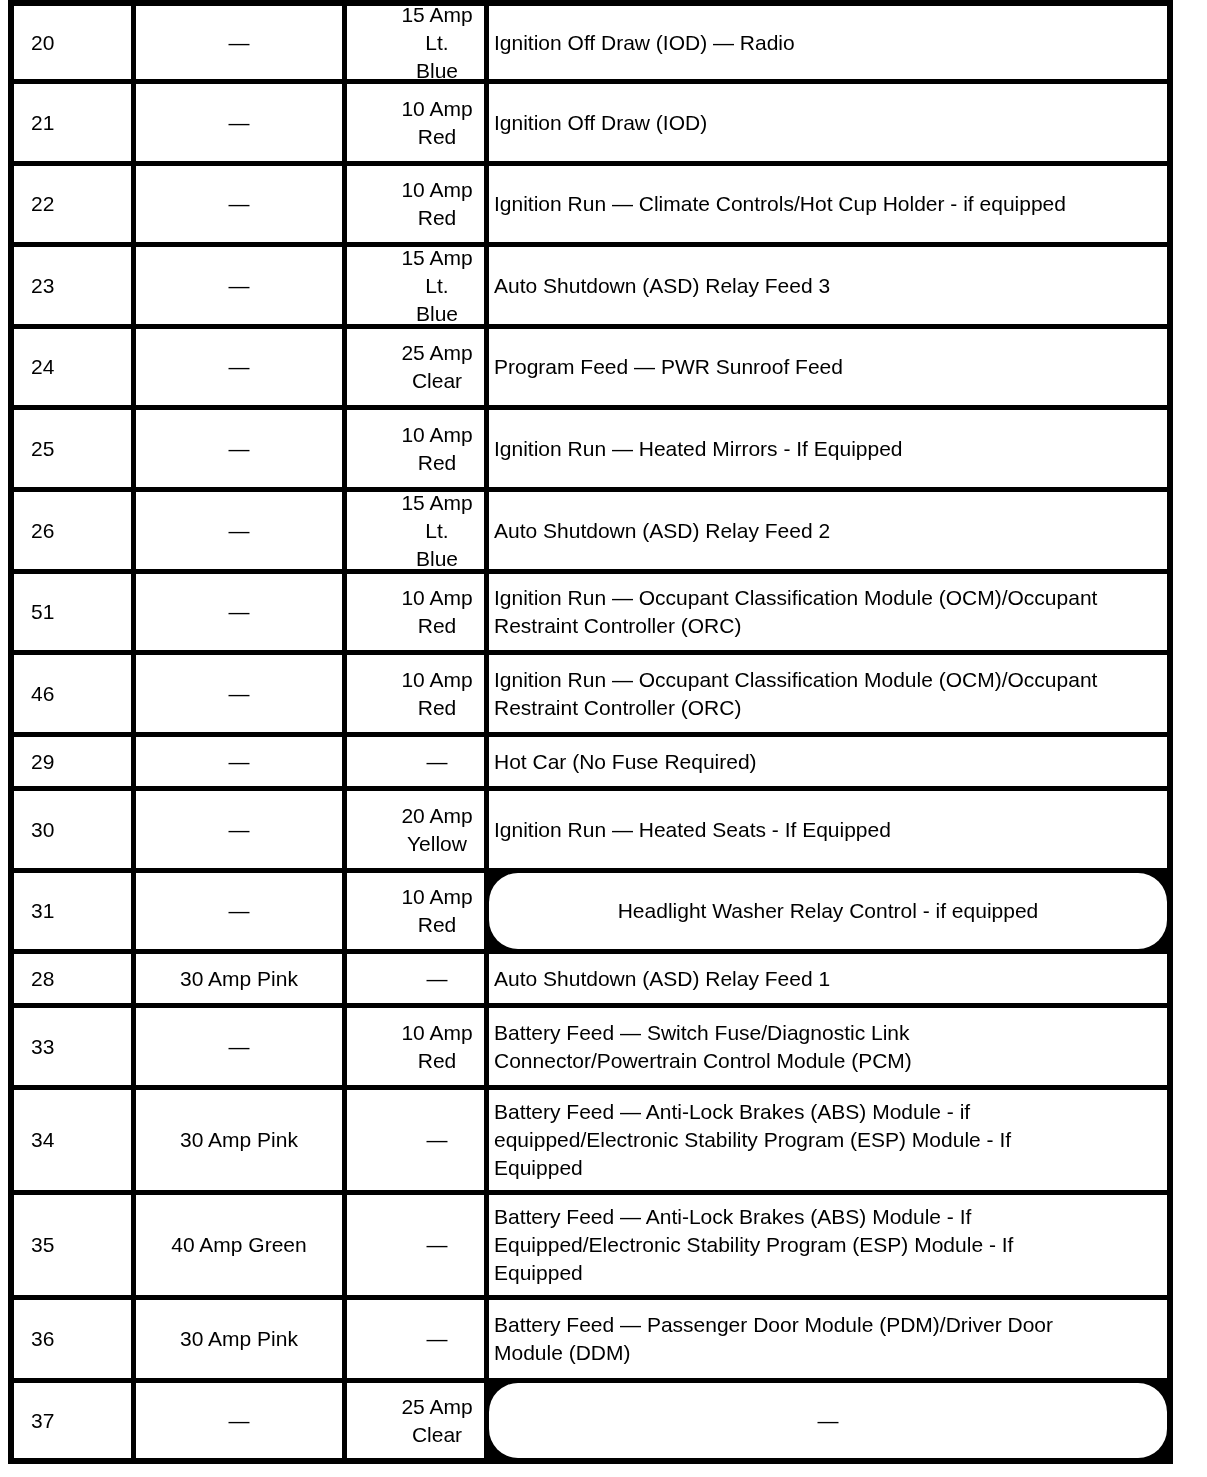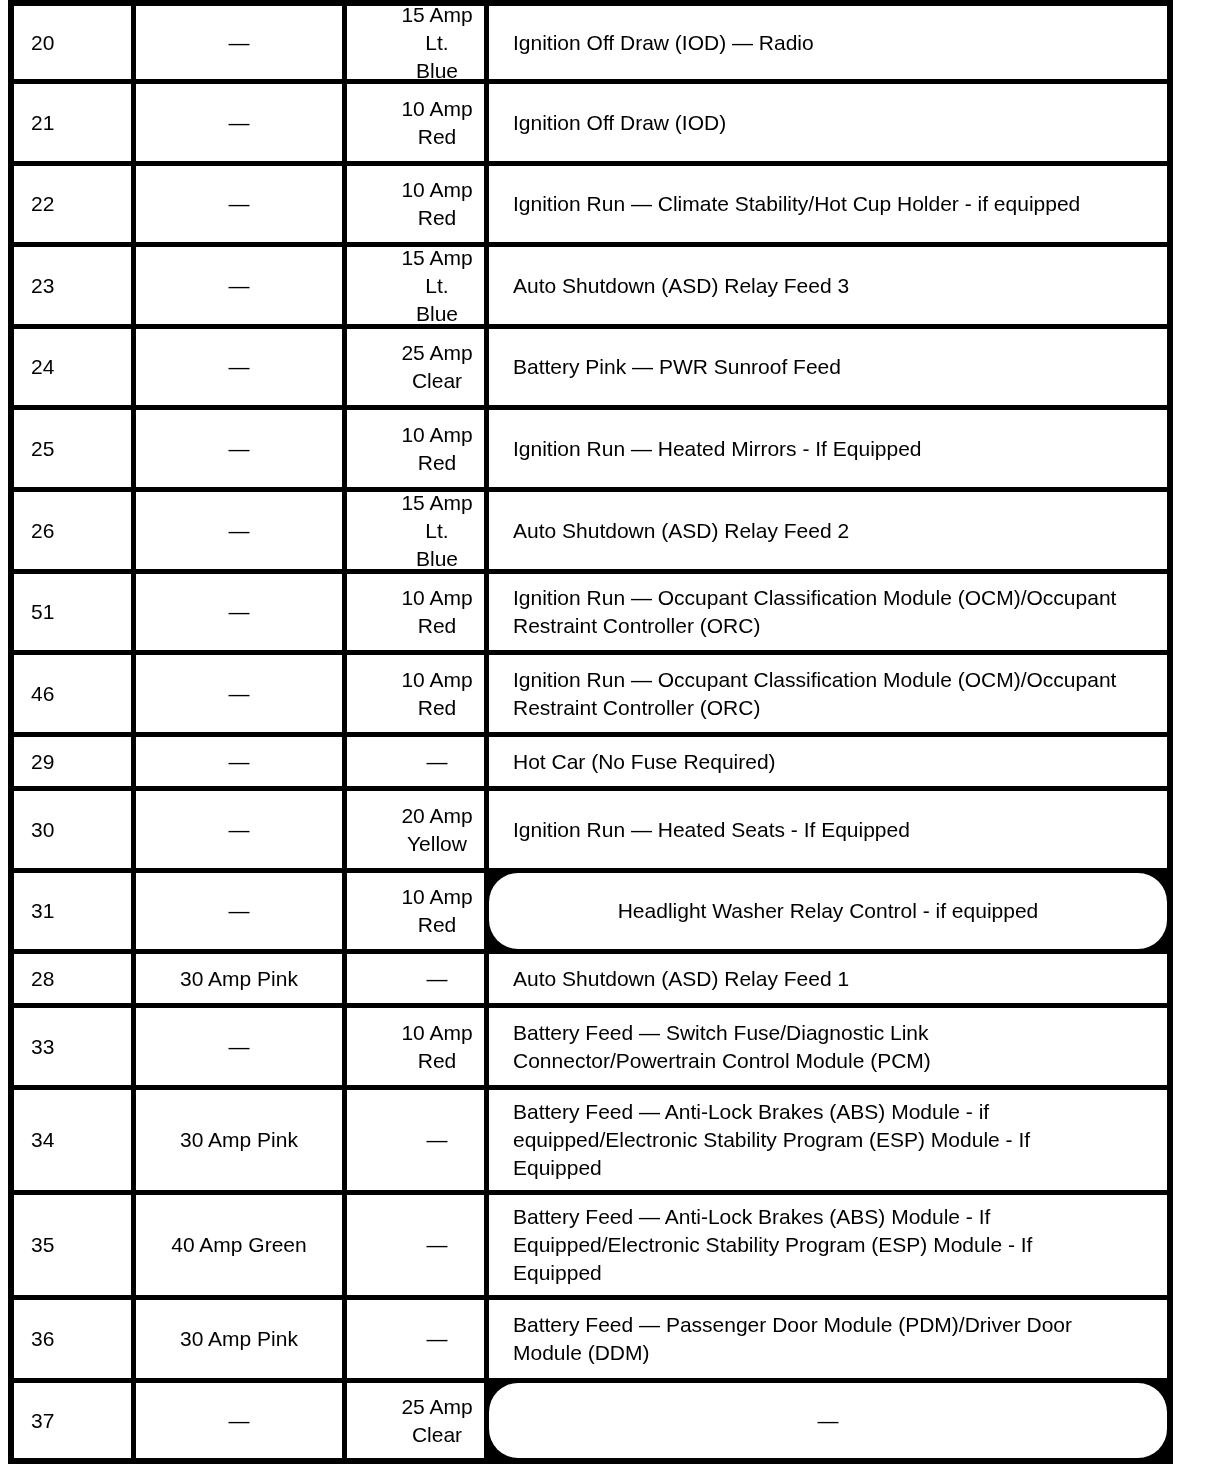--- a/index.html
+++ b/index.html
@@ -35,21 +35,21 @@
     font-family: "Liberation Sans", "DejaVu Sans", sans-serif;
     font-size: 21px;
     line-height: 28px;
     color: #000000;
     white-space: pre-line;
     overflow: hidden;
   }
   .c-num  { padding-left: 17px; }
   .c-cart { justify-content: center; text-align: center; }
   .c-mini { justify-content: center; text-align: center; padding-left: 43px; }
-  .c-desc { padding: 0 24px; justify-content: flex-start; text-align: left; }
+  .c-desc { padding: 0 5px; justify-content: flex-start; text-align: left; }
   .c-desc.center { justify-content: center; text-align: center; border-radius: 29px; }
 </style>
 </head>
 <body>
 
 <div class="fuse-table" id="fuse-table">
   <div class="trow">
     <div class="cell c-num">20</div>
     <div class="cell c-cart">—</div>
     <div class="cell c-mini">15 Amp Lt.
@@ -63,37 +63,37 @@
     <div class="cell c-mini">10 Amp
 Red</div>
     <div class="cell c-desc">Ignition Off Draw (IOD)</div>
   </div>
 
   <div class="trow">
     <div class="cell c-num">22</div>
     <div class="cell c-cart">—</div>
     <div class="cell c-mini">10 Amp
 Red</div>
-    <div class="cell c-desc">Ignition Run — Climate Stability/Hot Cup Holder - if equipped</div>
+    <div class="cell c-desc">Ignition Run — Climate Controls/Hot Cup Holder - if equipped</div>
   </div>
 
   <div class="trow">
     <div class="cell c-num">23</div>
     <div class="cell c-cart">—</div>
     <div class="cell c-mini">15 Amp Lt.
 Blue</div>
     <div class="cell c-desc">Auto Shutdown (ASD) Relay Feed 3</div>
   </div>
 
   <div class="trow">
     <div class="cell c-num">24</div>
     <div class="cell c-cart">—</div>
     <div class="cell c-mini">25 Amp
 Clear</div>
-    <div class="cell c-desc">Battery Pink — PWR Sunroof Feed</div>
+    <div class="cell c-desc">Program Feed — PWR Sunroof Feed</div>
   </div>
 
   <div class="trow">
     <div class="cell c-num">25</div>
     <div class="cell c-cart">—</div>
     <div class="cell c-mini">10 Amp
 Red</div>
     <div class="cell c-desc">Ignition Run — Heated Mirrors - If Equipped</div>
   </div>
 

